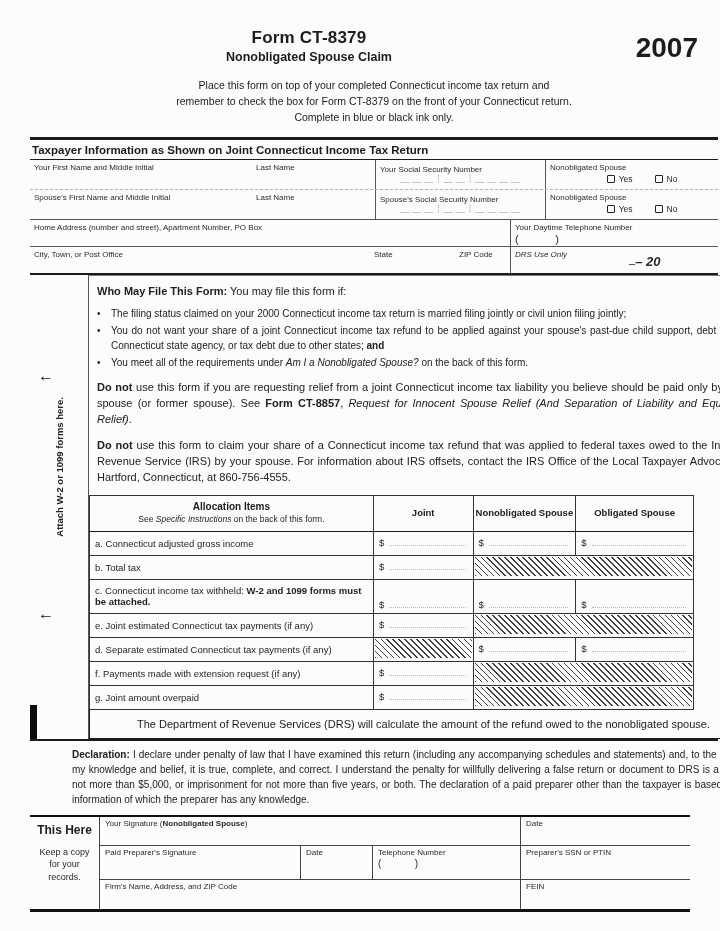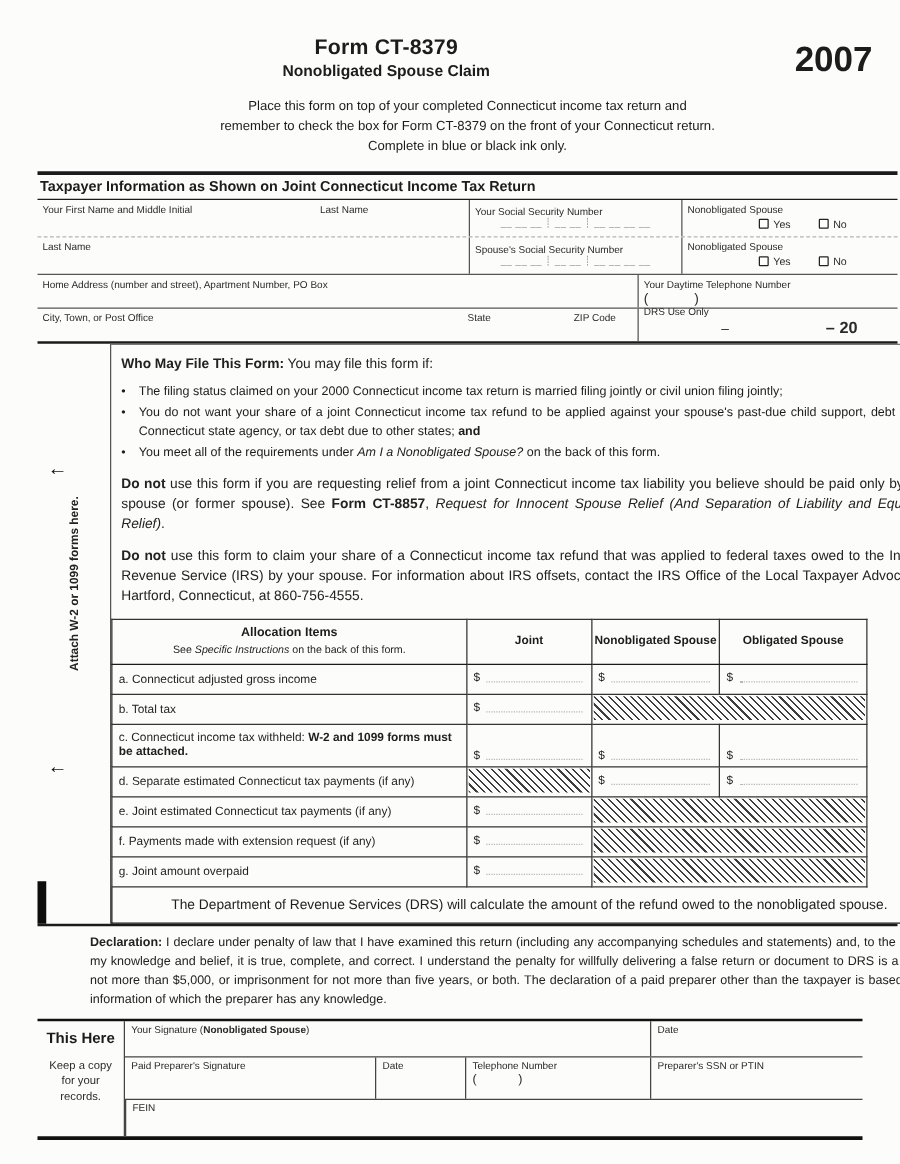--- a/index.html
+++ b/index.html
@@ -40,21 +40,21 @@
   .nobcell { width:173px; display:flex; flex-direction:column; justify-content:space-between; }
   .cbrow { display:flex; justify-content:center; gap:22px; padding-bottom:2px; padding-left:20px; }
   .cbitem { display:flex; align-items:center; gap:4px; font-size:8.5px; }
   .cb { width:8px; height:8px; border:1.3px solid #222; border-radius:1px; background:#fff; display:inline-block; }
   .addrcell { flex:1; }
   .phonecell { width:208px; }
   .parens { white-space:pre; font-size:11px; display:block; margin-top:1px; }
   .citycell { flex:1; display:flex; }
   .citycell .c1 { width:340px; }
   .citycell .c2 { width:85px; }
-  .drscell { width:208px; display:flex; flex-direction:column; justify-content:flex-end; }
+  .drscell { width:208px; display:flex; flex-direction:row; justify-content:flex-start;font-style:italic; }
   .drsval { display:flex; justify-content:space-between; padding:0 28px 1px 62px; align-items:flex-end; }
   .drsval .dd { font-size:11px; }
   .drsval .d20 { font-size:13px; font-weight:bold; }
 
   
   .main { display:flex; width:688px; position:relative; }
   .gutter { width:58px; flex:none; position:relative; }
   .garrow { position:absolute; left:8px; font-size:16px; font-weight:bold; color:#111; }
   .a1 { top:92px; }
   .a2 { top:330px; }
@@ -159,20 +159,21 @@
           <span class="cbitem">
               <span class="cb"></span>
               <span>No</span>
             </span>
         </div>
       </div>
     </div>
 
     <div class="grow h30 solid-sep">
       <div class="cell namecell">
+        <span class="w1">Spouse's First Name and Middle Initial</span>
         <span>Last Name</span>
       </div>
       <div class="cell bL ssncell">
         <span>Spouse's Social Security Number</span>
         <span class="ssn-mask">__ __ __ ┊ __ __ ┊ __ __ __ __</span>
       </div>
       <div class="cell bL nobcell">
         <span>Nonobligated Spouse</span>
         <div class="cbrow">
           <span class="cbitem">
@@ -308,44 +309,44 @@
                 </div>
               </td>
             <td class="amt">
                 <div class="amtwrap" style="height:100%">
                   <span class="cur">$</span>
                   <span class="fill"></span>
                 </div>
               </td>
           </tr>
           <tr class="h24">
+            <td class="lbl">e. Joint estimated Connecticut tax payments (if any)</td>
+            <td class="amt">
+                <div class="amtwrap">
+                  <span class="cur">$</span>
+                  <span class="fill"></span>
+                </div>
+              </td>
+            <td class="hatch" colspan="2"></td>
+          </tr>
+          <tr class="h24">
             <td class="lbl">d. Separate estimated Connecticut tax payments (if any)</td>
             <td class="hatch"></td>
             <td class="amt">
                 <div class="amtwrap">
                   <span class="cur">$</span>
                   <span class="fill"></span>
                 </div>
               </td>
             <td class="amt">
                 <div class="amtwrap">
                   <span class="cur">$</span>
                   <span class="fill"></span>
                 </div>
               </td>
-          </tr>
-          <tr class="h24">
-            <td class="lbl">e. Joint estimated Connecticut tax payments (if any)</td>
-            <td class="amt">
-                <div class="amtwrap">
-                  <span class="cur">$</span>
-                  <span class="fill"></span>
-                </div>
-              </td>
-            <td class="hatch" colspan="2"></td>
           </tr>
           <tr class="h24">
             <td class="lbl">f. Payments made with extension request (if any)</td>
             <td class="amt">
                 <div class="amtwrap">
                   <span class="cur">$</span>
                   <span class="fill"></span>
                 </div>
               </td>
             <td class="hatch" colspan="2"></td>
@@ -382,19 +383,20 @@
           <div class="scell sig"><span>Your Signature (</span><b>Nonobligated Spouse</b><span>)</span></div>
           <div class="scell bL dt1"><span>Date</span></div>
         </div>
         <div class="srow r2">
           <div class="scell prep"><span>Paid Preparer's Signature</span></div>
           <div class="scell bL dt2"><span>Date</span></div>
           <div class="scell bL tel"><span>Telephone Number</span><span class="parens">(            )</span></div>
           <div class="scell bL ptin"><span>Preparer's SSN or PTIN</span></div>
         </div>
         <div class="srow r3">
+          <div class="scell firm"><span>Firm's Name, Address, and ZIP Code</span></div>
           <div class="scell bL fein"><span>FEIN</span></div>
         </div>
       </div>
     </div>
   </div>
 
 </div>
 
 </body></html>

